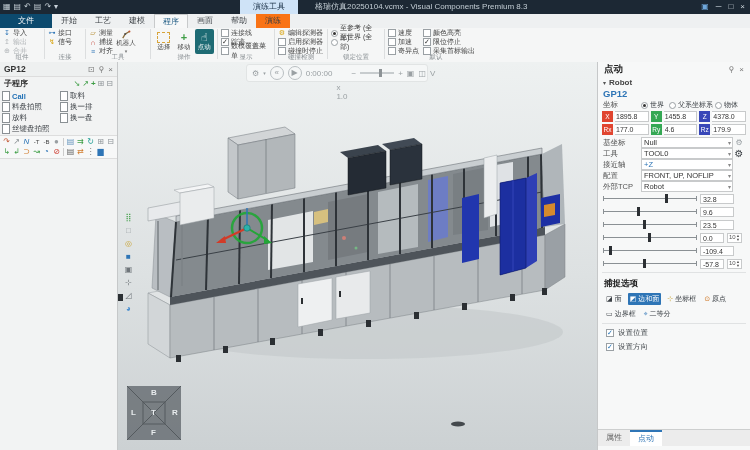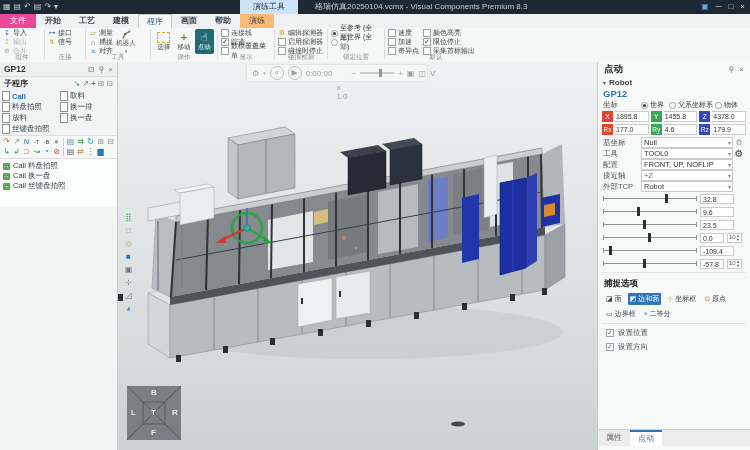--- a/index.html
+++ b/index.html
@@ -11,24 +11,24 @@
   .qa span{color:#c9d3da;font-size:8px;line-height:14px;}
   .ctx-chip{position:absolute;left:240px;top:0;width:58px;height:14px;background:#cfe3f7;
             color:#1f3síd;color:#22384e;font-size:8px;text-align:center;line-height:14px;}
   .win-title{position:absolute;left:315px;top:0;height:14px;line-height:14px;font-size:8px;color:#c2ccd3;white-space:nowrap;}
   .winctl{position:absolute;right:2px;top:0;height:14px;display:flex;align-items:center;gap:7px;padding-right:3px;}
   .winctl span{color:#cfd8de;font-size:8px;line-height:14px;}
   .winctl .appglyph{color:#6fa8dc;}
   
   .tabrow{position:absolute;left:0;top:14px;width:750px;height:14px;background:#eef0f1;border-bottom:1px solid #d8dadb;display:flex;}
   .tab{height:14px;line-height:14px;font-size:8px;text-align:center;color:#3a3f44;}
-  .tab-file{width:36px;background:#ec4899;color:#fff;}
-  .tab-n{width:34px;font-weight:bold;}
+  .tab-file{width:52px;background:#0c4a6e;color:#fff;}
+  .tab-n{width:34px;}
   .tab-active{width:34px;background:#f7f8f8;border:1px solid #c8cacb;border-bottom:none;box-sizing:border-box;color:#1d5a83;}
-  .tab-ctx{width:34px;background:#fdba74;}
+  .tab-ctx{width:34px;background:#f97316;}
   
   .ribbon{position:absolute;left:0;top:28px;width:750px;height:34px;background:#f5f6f6;border-bottom:1px solid #cfd1d2;display:flex;}
   .rgroup{position:relative;height:34px;padding:1px 3px 8px 3px;box-sizing:border-box;}
   .rsep{width:1px;background:#dcdedf;height:30px;margin-top:1px;}
   .glabel{position:absolute;bottom:0px;left:0;right:0;text-align:center;font-size:6.5px;color:#8a9094;}
   .rrow{display:flex;align-items:center;gap:2px;font-size:7px;color:#444;height:8px;margin-bottom:1px;}
   .rrow .ic{font-size:7px;width:8px;text-align:center;}
   .dis{color:#b0b4b7;}
   .bigbtn{display:inline-flex;flex-direction:column;align-items:center;justify-content:center;width:22px;height:25px;font-size:6.5px;color:#444;border-radius:2px;}
   .bigbtn .bic{font-size:11px;line-height:11px;}
@@ -356,34 +356,20 @@
       <span class="si" style="color: rgb(63, 158, 70);">↝</span>
       <span class="si" style="color: rgb(46, 117, 182);">◔</span>
       <span class="si" style="color: rgb(204, 58, 46);">⊘</span>
       <span class="sisep"></span>
       <span class="si" style="color: rgb(85, 85, 85);">▤</span>
       <span class="si" style="color: rgb(208, 122, 42);">⇄</span>
       <span class="si" style="color: rgb(119, 119, 119);">⋮</span>
       <span class="si" style="color: rgb(46, 117, 182);">▆</span>
     </div>
   </div>
-  <div class="stmt-list">
-    <div class="stmt">
-        <span class="callic">→</span>
-        <span>Call 料盘拍照</span>
-      </div>
-    <div class="stmt">
-        <span class="callic">→</span>
-        <span>Call 换一盘</span>
-      </div>
-    <div class="stmt">
-        <span class="callic">→</span>
-        <span>Call 丝键盘拍照</span>
-      </div>
-  </div>
 </div>
 
 <div class="viewport">
   <svg width="479" height="388" viewBox="0 0 479 388" style="position:absolute;left:0;top:0;">
 
     <ellipse cx="247" cy="270" rx="198" ry="27" fill="#c3c8ca" opacity="0.6"></ellipse>
     <ellipse cx="340" cy="362" rx="7" ry="2.5" fill="#44494d"></ellipse>
 
     <polygon points="30,231 405,161 427,173 52,243" fill="#e0e3e4" stroke="#9aa0a4" stroke-width="0.5"></polygon>
     <polygon points="30,231 52,243 52,296 30,282" fill="#d2d6d8" stroke="#8a9094" stroke-width="0.5"></polygon>
@@ -576,27 +562,27 @@
     <span class="rp-label">基坐标</span>
     <span class="inbox"><span>Null</span><span class="car">▾</span></span>
     <span class="gear">⚙</span>
   </div>
   <div class="rp-row">
     <span class="rp-label">工具</span>
     <span class="inbox"><span>TOOL0</span><span class="car">▾</span></span>
     <span class="gear dark">⚙</span>
   </div>
   <div class="rp-row">
+    <span class="rp-label">接近轴</span>
+    <span class="inbox" style="color:#2e75b6;"><span>+Z</span><span class="car">▾</span></span>
+    <span class="gear"></span>
+  </div>
+  <div class="rp-row">
     <span class="rp-label">配置</span>
     <span class="inbox"><span>FRONT, UP, NOFLIP</span><span class="car">▾</span></span>
-    <span class="gear"></span>
-  </div>
-  <div class="rp-row">
-    <span class="rp-label">接近轴</span>
-    <span class="inbox" style="color:#2e75b6;"><span>+Z</span><span class="car">▾</span></span>
     <span class="gear"></span>
   </div>
   <div class="rp-row">
     <span class="rp-label">外部TCP</span>
     <span class="inbox"><span>Robot</span><span class="car">▾</span></span>
     <span class="gear"></span>
   </div>
   <div class="jrow">
     <span class="jtrack">
         <span class="tline"></span>

